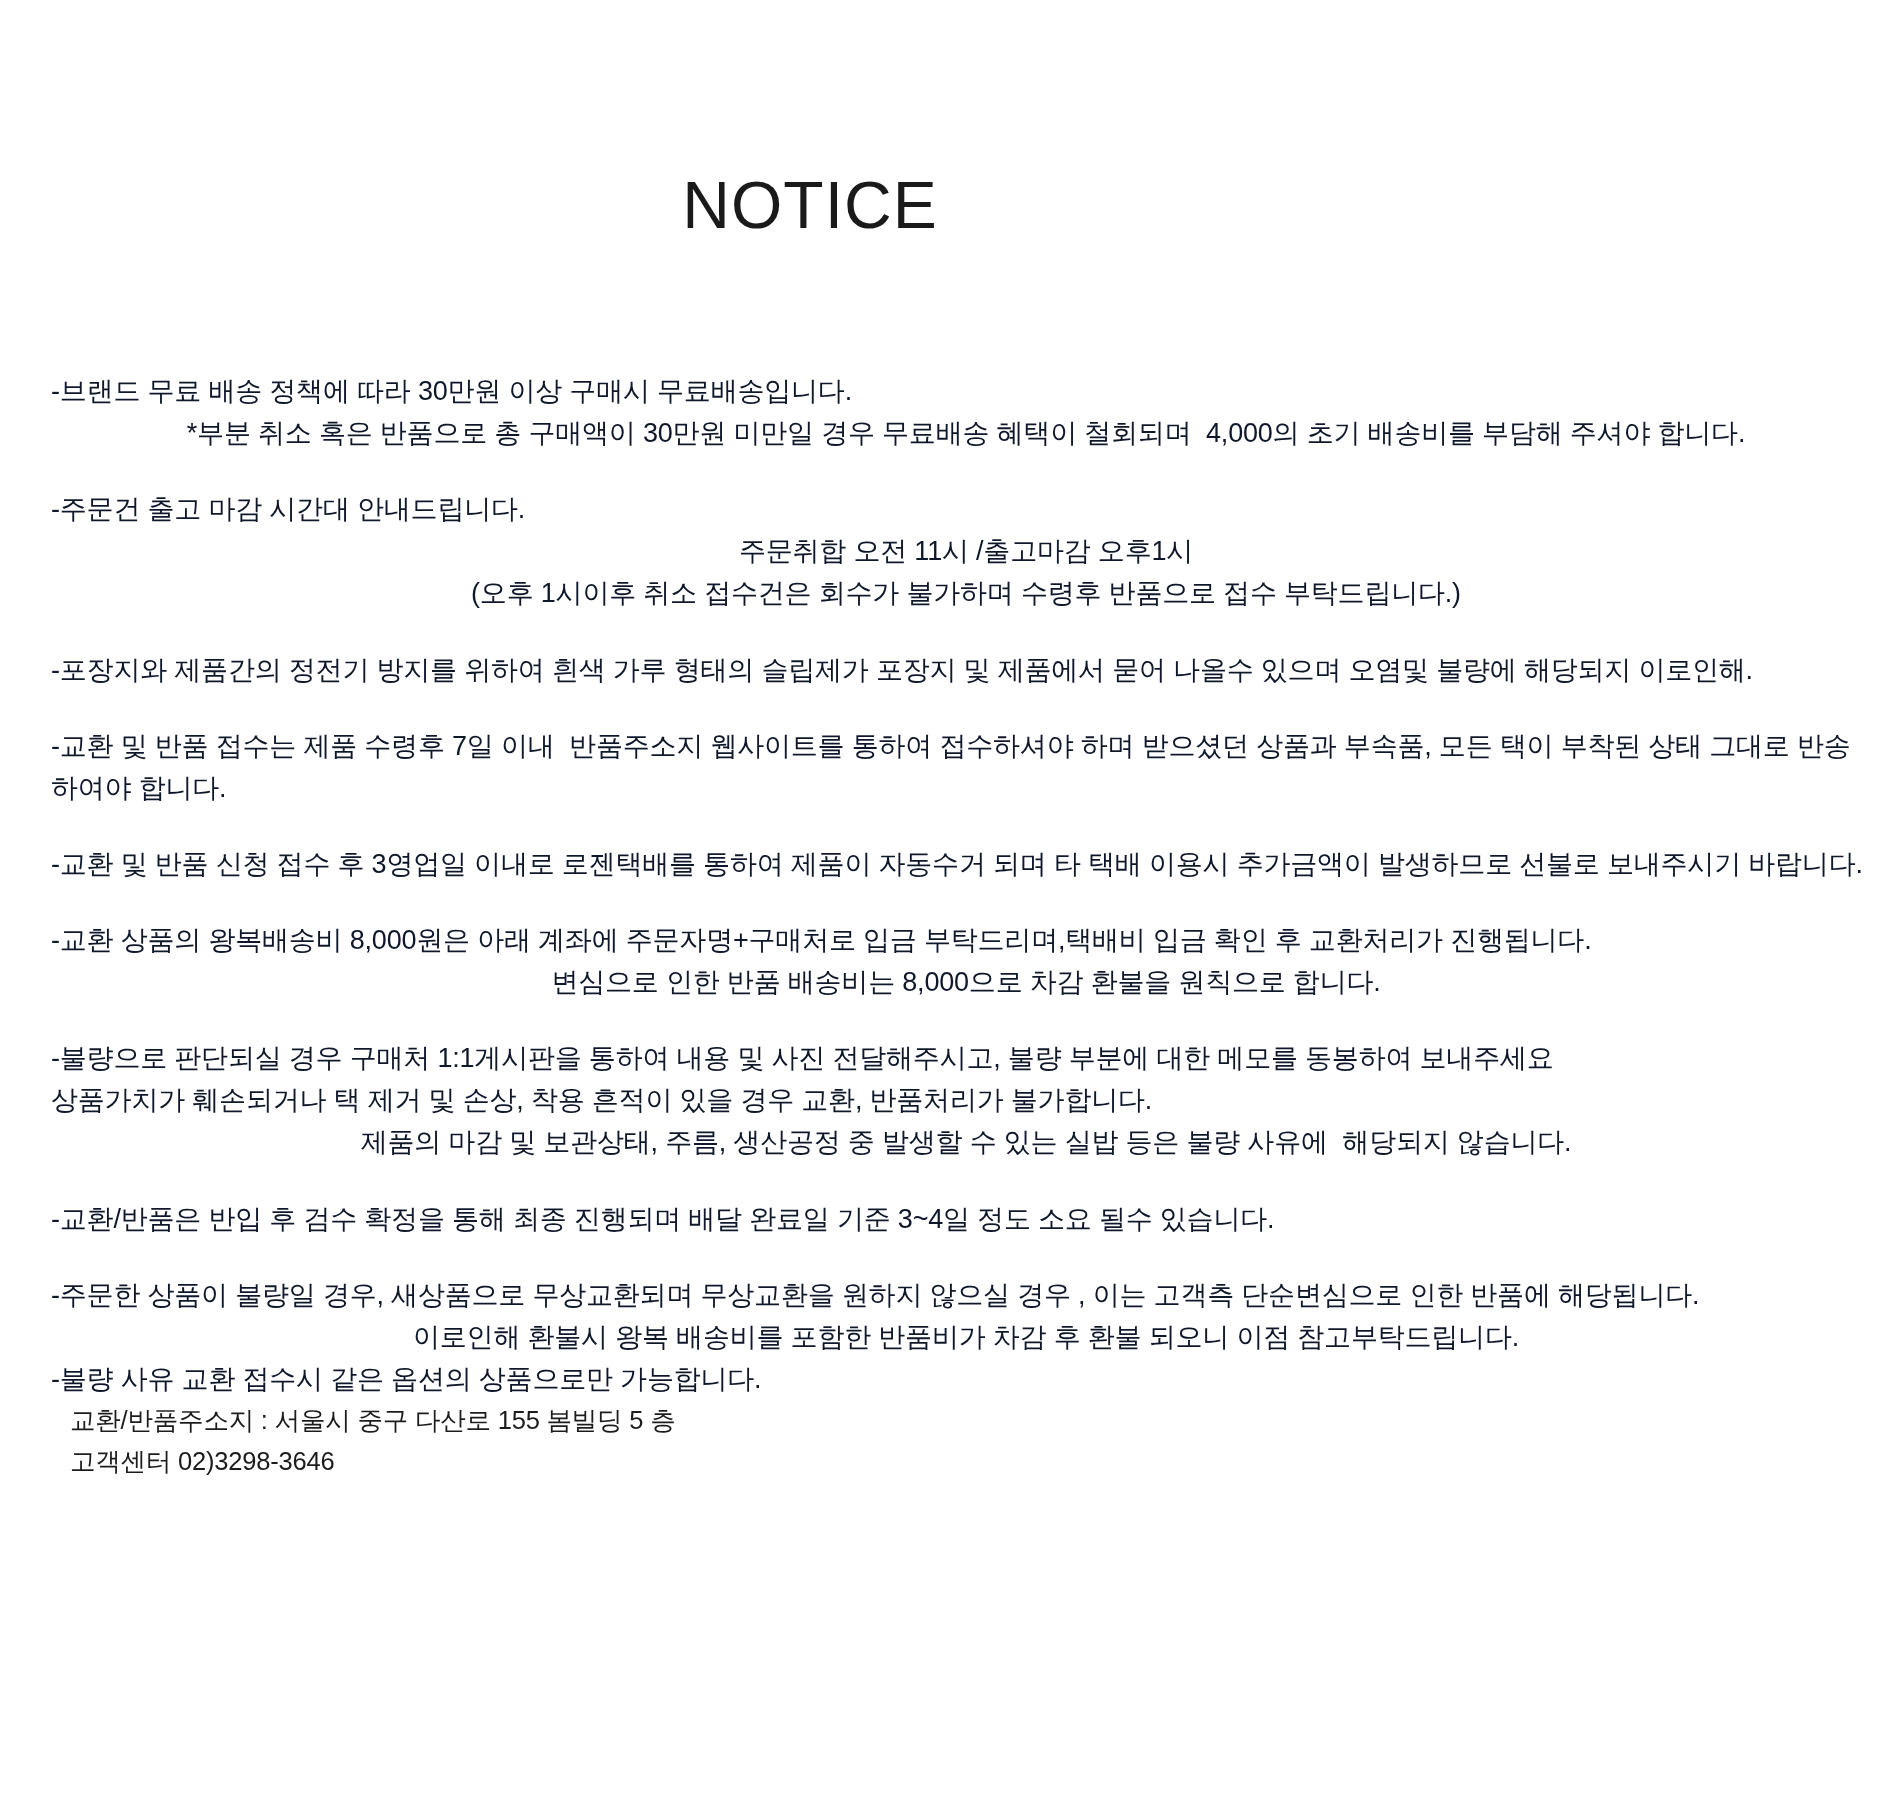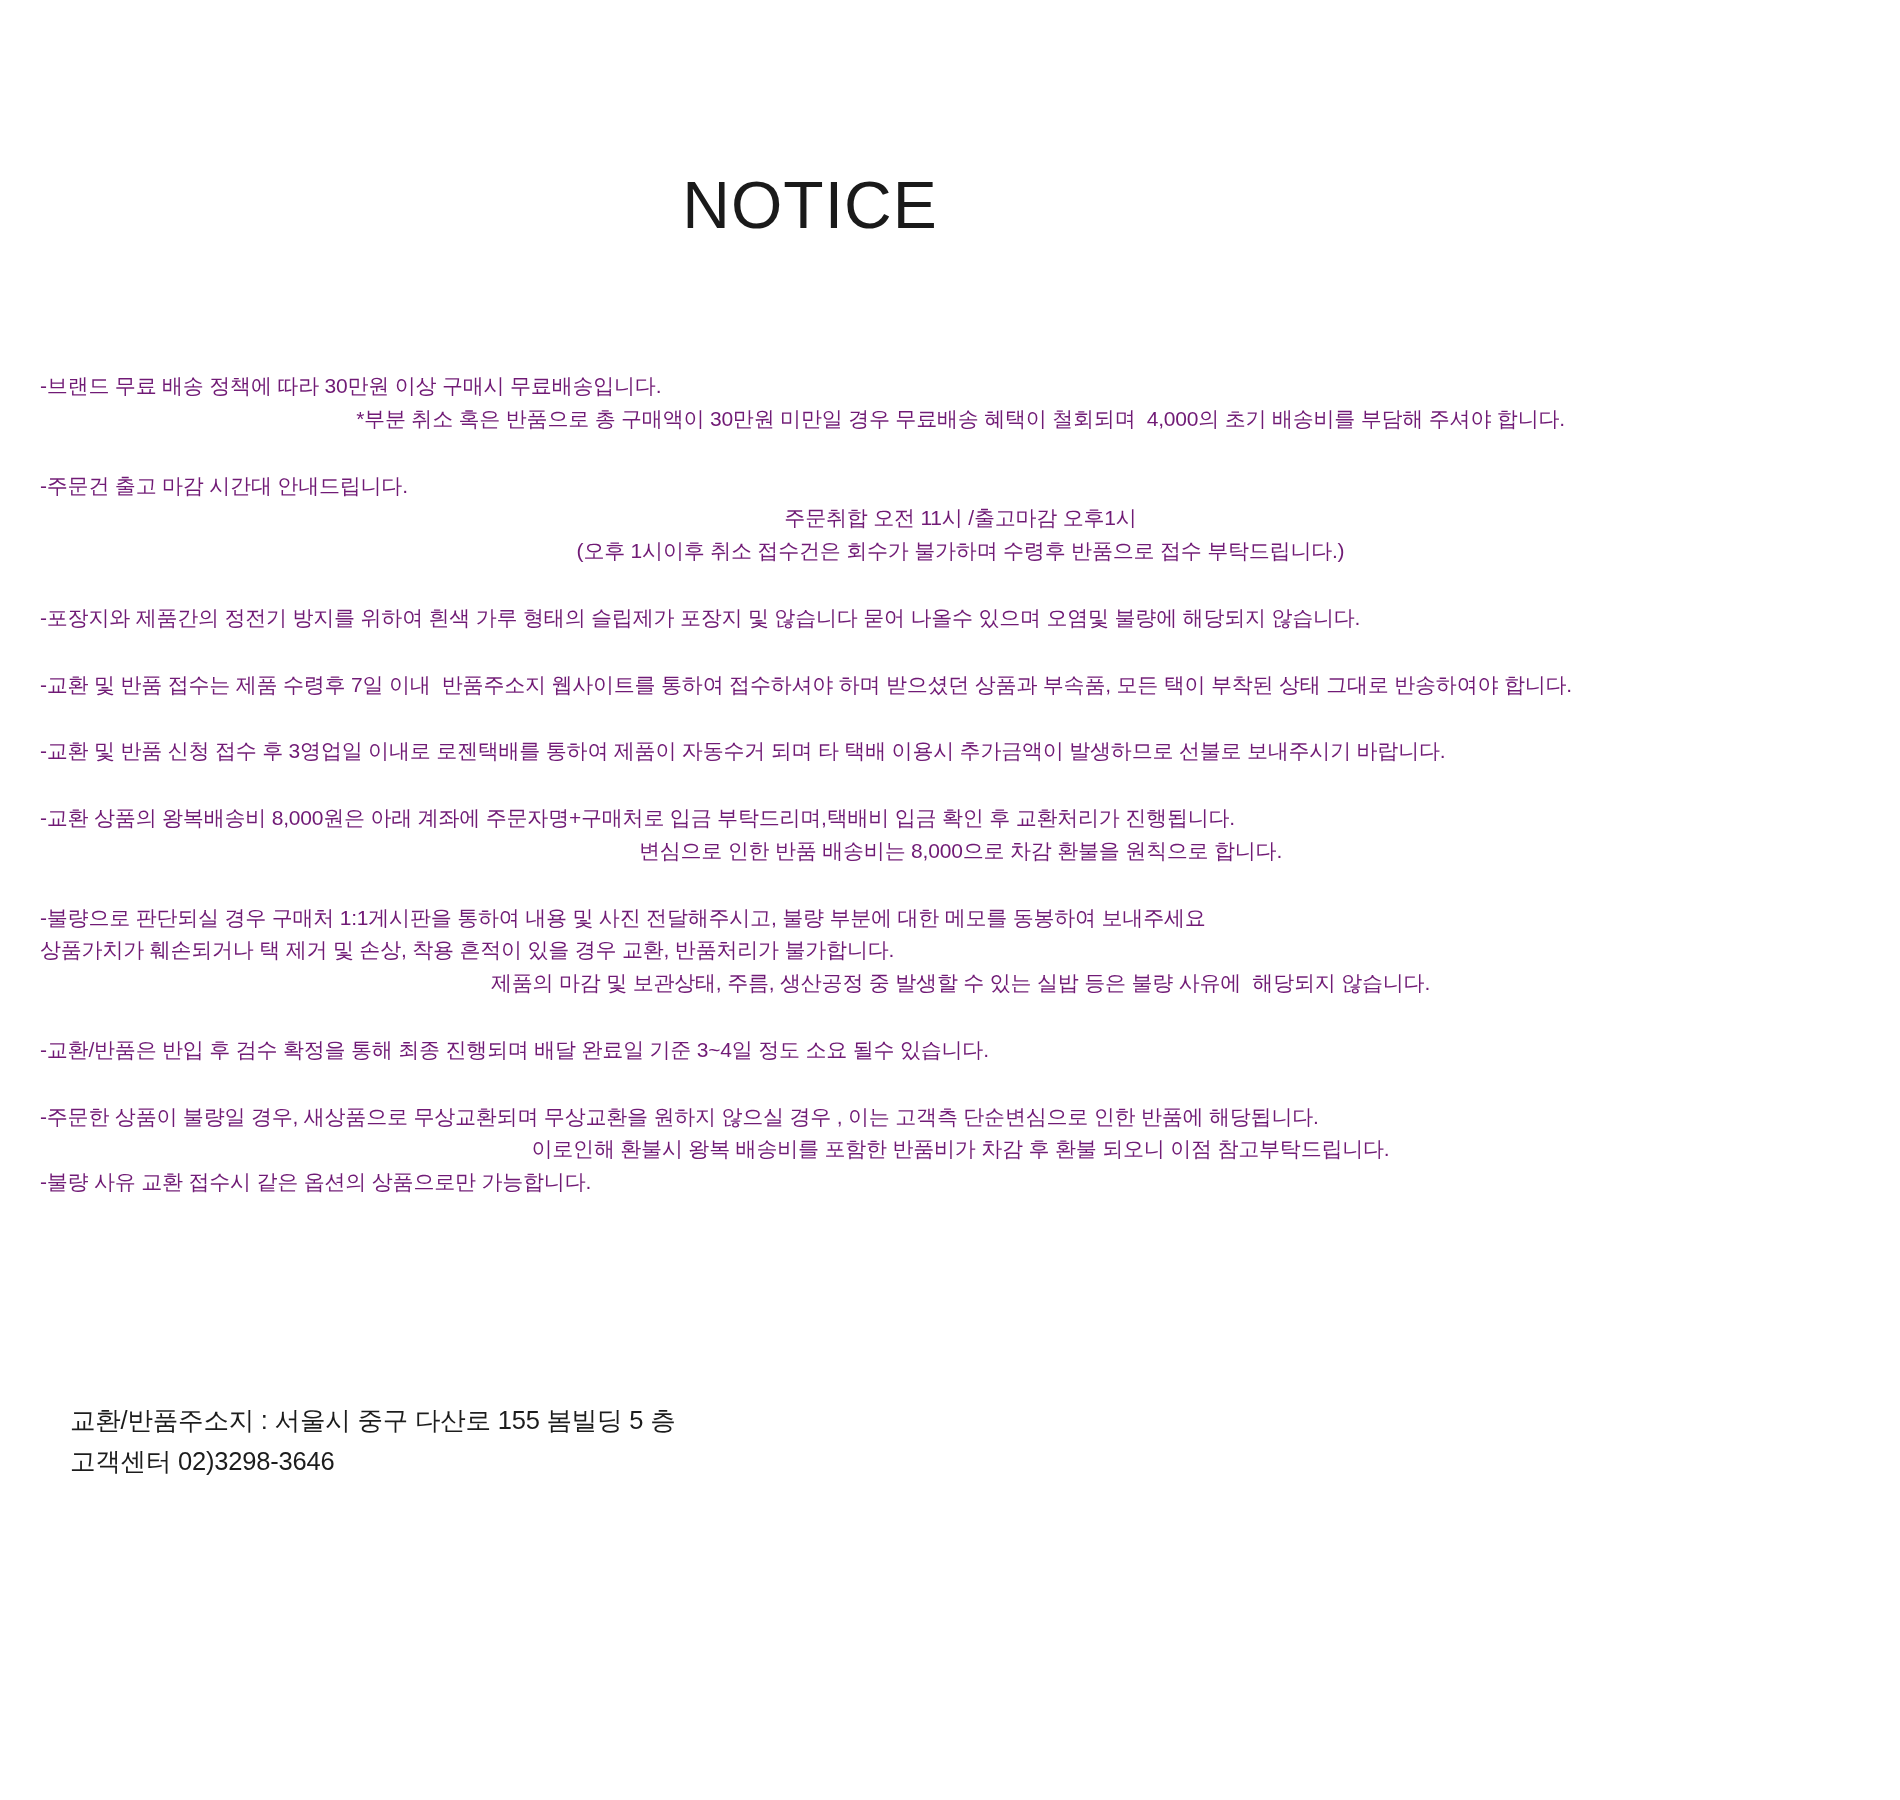--- a/index.html
+++ b/index.html
@@ -38,25 +38,26 @@
     left: 40px;
     width: 1830px;
   }
   .para {
     margin: 0 0 34px 0;
   }
   .para:last-child {
     margin-bottom: 0;
   }
   .line {
-    font-size: 21px;
+    font-size: 27px;
     line-height: 1.56;
-    color: #701a75;
+    color: #0f172a;
     white-space: pre-wrap;
     letter-spacing: -0.2px;
+    margin-left: 11px;
   }
   .indent {
     padding-left: 11px;
     text-align: center;
   }
   .footer-block {
     position: absolute;
     top: 1400px;
     left: 44px;
     width: 1800px;
@@ -83,21 +84,21 @@
       <div class="line indent">*부분 취소 혹은 반품으로 총 구매액이 30만원 미만일 경우 무료배송 혜택이 철회되며  4,000의 초기 배송비를 부담해 주셔야 합니다.</div>
     </div>
 
     <div class="para">
       <div class="line">-주문건 출고 마감 시간대 안내드립니다.</div>
       <div class="line indent">주문취합 오전 11시 /출고마감 오후1시</div>
       <div class="line indent">(오후 1시이후 취소 접수건은 회수가 불가하며 수령후 반품으로 접수 부탁드립니다.)</div>
     </div>
 
     <div class="para">
-      <div class="line">-포장지와 제품간의 정전기 방지를 위하여 흰색 가루 형태의 슬립제가 포장지 및 않습니다 묻어 나올수 있으며 오염및 불량에 해당되지 않습니다.</div>
+      <div class="line">-포장지와 제품간의 정전기 방지를 위하여 흰색 가루 형태의 슬립제가 포장지 및 제품에서 묻어 나올수 있으며 오염및 불량에 해당되지 이로인해.</div>
     </div>
 
     <div class="para">
       <div class="line">-교환 및 반품 접수는 제품 수령후 7일 이내  반품주소지 웹사이트를 통하여 접수하셔야 하며 받으셨던 상품과 부속품, 모든 택이 부착된 상태 그대로 반송하여야 합니다.</div>
     </div>
 
     <div class="para">
       <div class="line">-교환 및 반품 신청 접수 후 3영업일 이내로 로젠택배를 통하여 제품이 자동수거 되며 타 택배 이용시 추가금액이 발생하므로 선불로 보내주시기 바랍니다.</div>
     </div>
 

